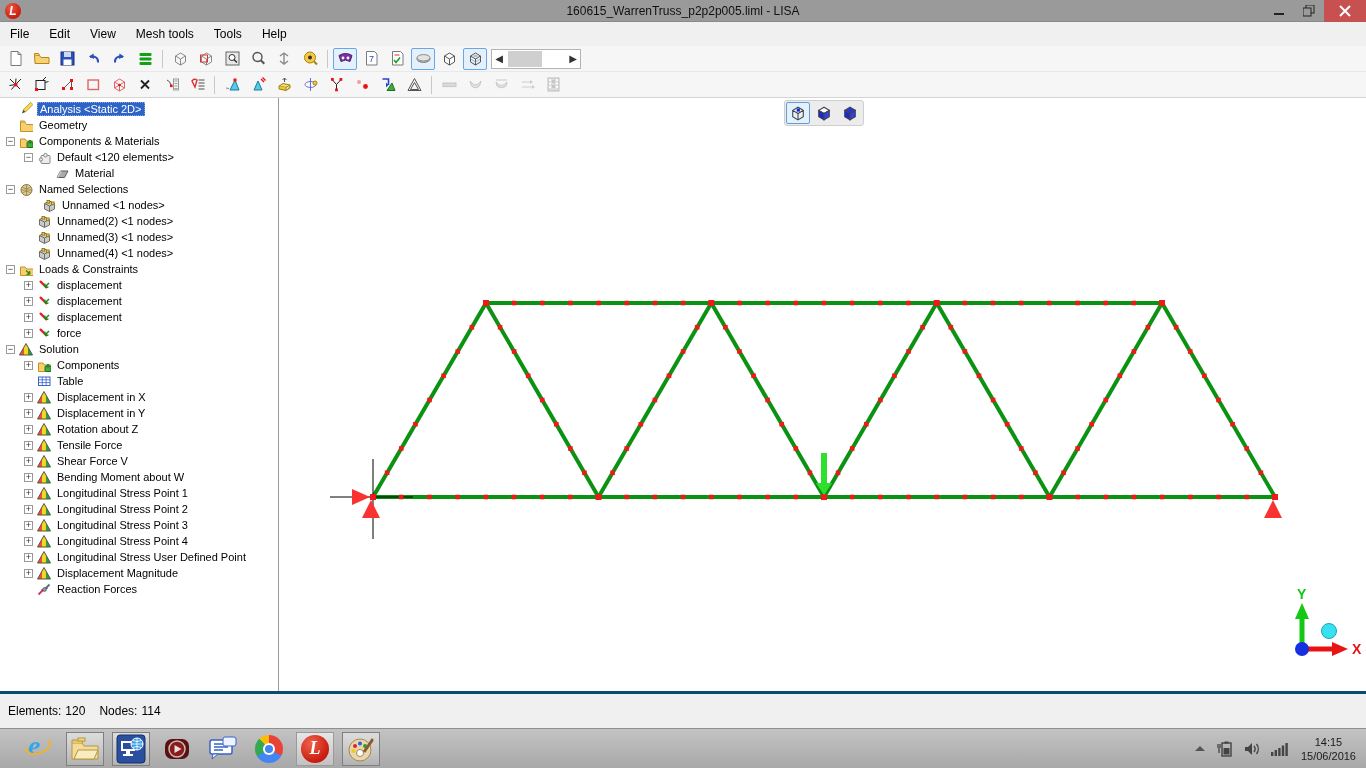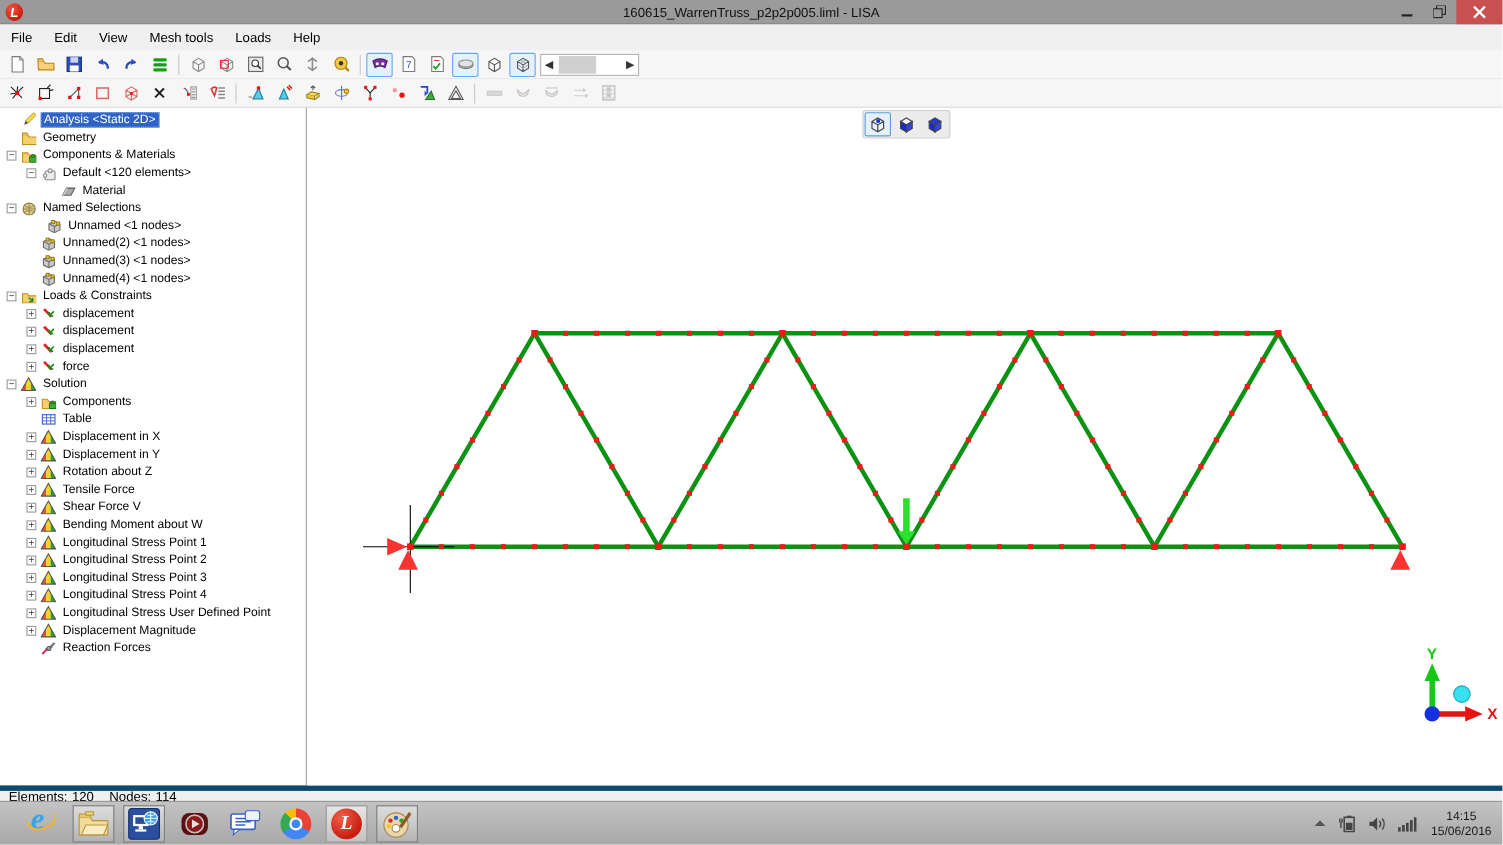--- a/index.html
+++ b/index.html
@@ -54,21 +54,21 @@
   .tlabel.selected { background:#2e63c5; color:#fff; border:1px dotted #7da7e8; }
 
   .canvas { flex:1; position:relative; background:#fff; overflow:hidden; }
   .viewbar { position:absolute; left:505px; top:2px; background:#ececec;
     border:1px solid #cfcfcf; border-radius:3px; display:flex; padding:1px; gap:2px; }
   .vbtn { width:24px; height:22px; display:flex; align-items:center; justify-content:center;
     border:1px solid transparent; border-radius:2px; }
   .vbtn.selected { border-color:#5e9edd; background:#e4f0fb; }
 
   
-  .statusbar { height:14px; background:#f0f0f0; border-top:5px solid #0c4a6e;
+  .statusbar { height:37px; background:#f0f0f0; border-top:3px solid #0c4a6e;
     display:flex; align-items:center; font-size:12px; color:#000; padding-left:8px; flex:none; }
   .statusbar .sv { margin:0 6px 0 4px; }
 
   
   .taskbar { height:40px; background:linear-gradient(#c3c3c3,#a8a8a8);
     border-top:1px solid #8f8f8f; display:flex; align-items:center; flex:none; }
   .tb-apps { display:flex; align-items:center; margin-left:20px; gap:8px; }
   .tb-app { width:38px; height:34px; display:flex; align-items:center; justify-content:center; }
   .tb-app.boxed { border:1px solid #7f7f7f; background:linear-gradient(rgba(255,255,255,.45),rgba(255,255,255,.1)); }
   .tb-app.active { background:linear-gradient(#e6e6e6,#c2c2c2); border-color:#9a9a9a; }
@@ -101,21 +101,21 @@
           </svg>
       </div>
     </div>
   </div>
 
   <div class="menubar" id="menubar">
       <div class="menu-item">File</div>
       <div class="menu-item">Edit</div>
       <div class="menu-item">View</div>
       <div class="menu-item">Mesh tools</div>
-      <div class="menu-item">Loads</div>
+      <div class="menu-item">Tools</div>
       <div class="menu-item">Help</div>
     </div>
 
   <div class="toolbar row1" id="toolbar1">
       <div class="tbtn">
         <svg width="17" height="17" viewBox="0 0 17 17" xmlns="http://www.w3.org/2000/svg">
           <path d="M4 1.5h7l3 3v11H4z" fill="#fff" stroke="#7a7a7a"></path>
           <path d="M11 1.5v3h3" fill="none" stroke="#7a7a7a"></path>
         </svg>
       </div>

